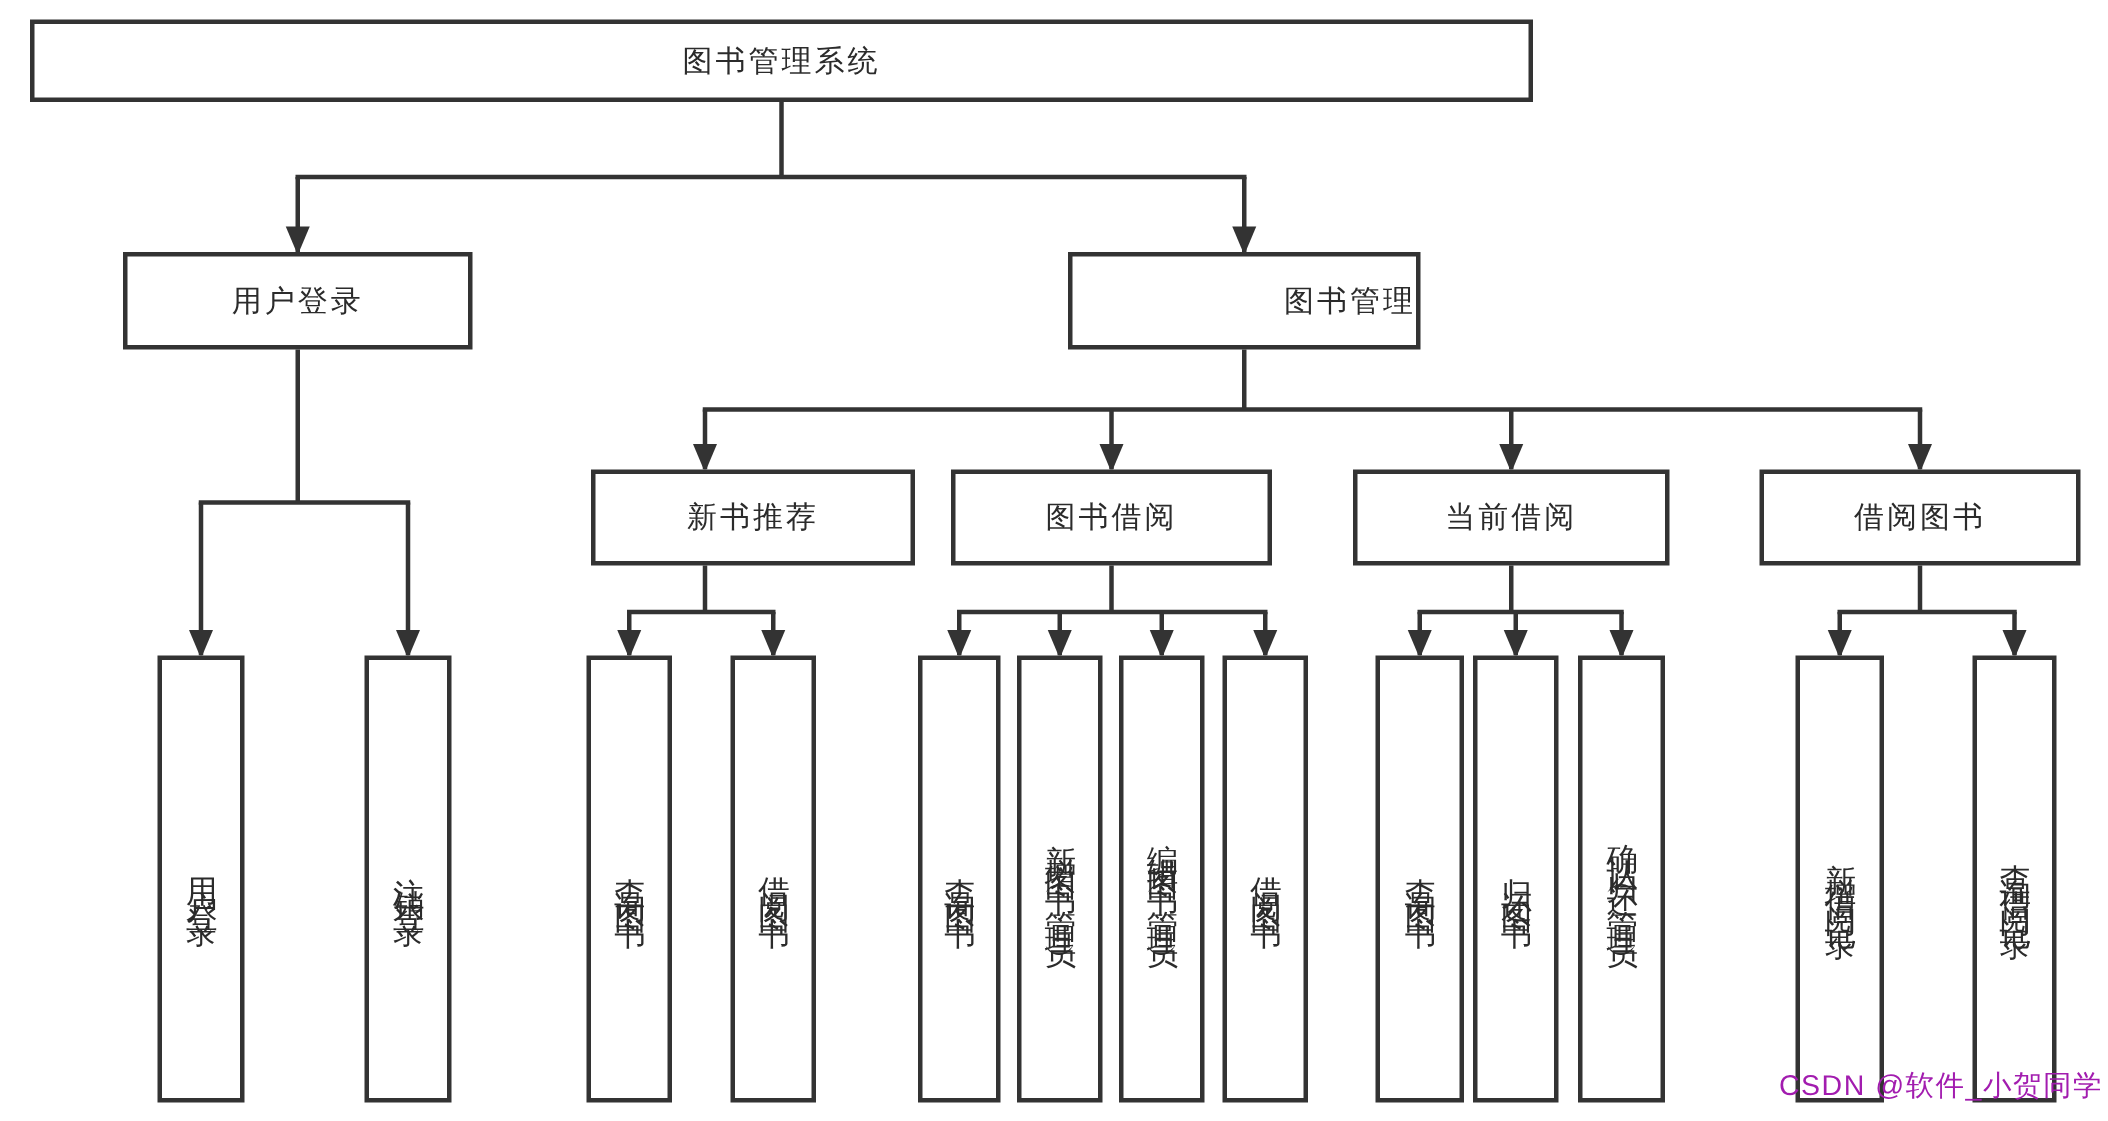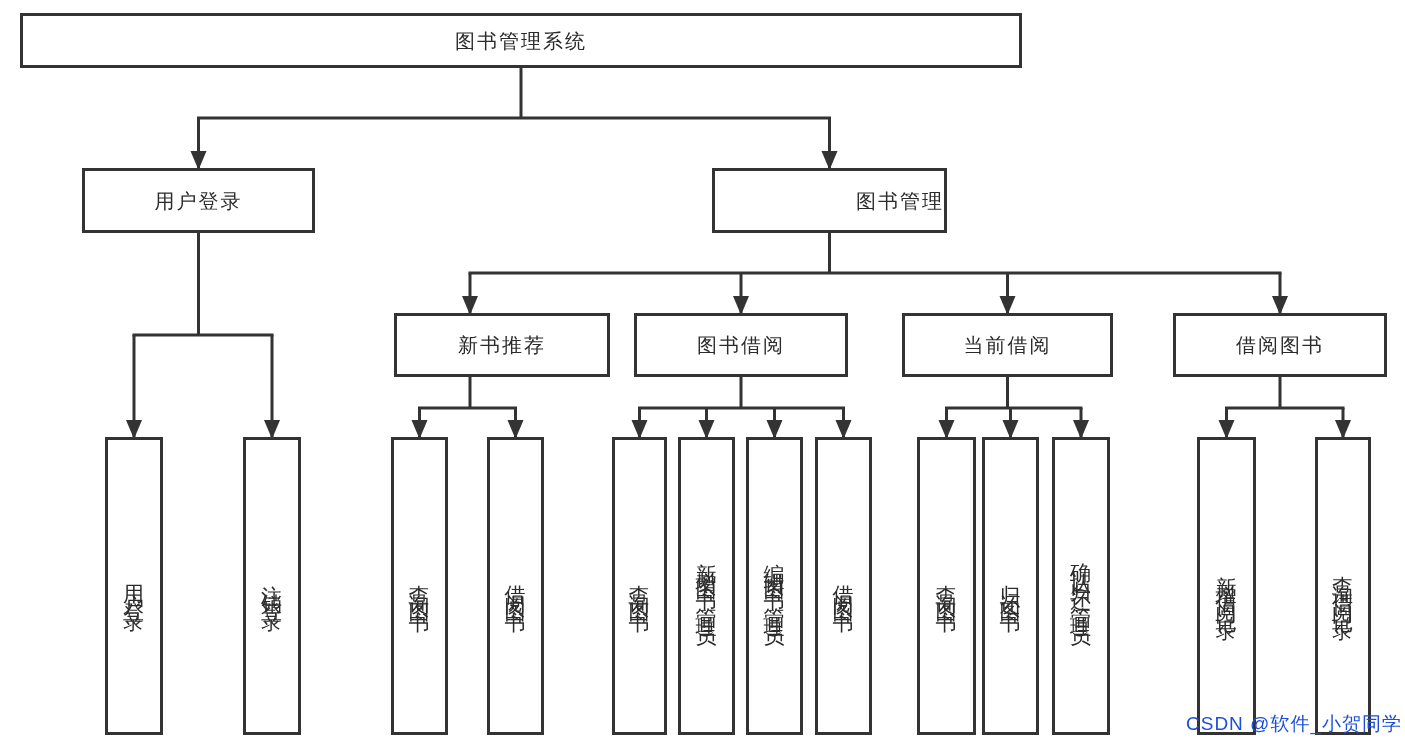--- a/index.html
+++ b/index.html
@@ -15,21 +15,21 @@
   }
   .node .label{
     font-size:20px;letter-spacing:2px;white-space:nowrap;line-height:1.2;
   }
   .node.vertical .label{
     writing-mode:vertical-rl;font-size:21px;letter-spacing:9px;
     line-height:1;white-space:normal;
   }
   #watermark{
     position:absolute;left:1186px;top:711px;z-index:5;
-    color:#1d4ed8;font-size:19px;letter-spacing:1px;white-space:nowrap;
+    color:#a21caf;font-size:19px;letter-spacing:1px;white-space:nowrap;
   }
 </style>
 </head>
 <body>
 
 <div id="canvas">
   <svg id="edges" xmlns="http://www.w3.org/2000/svg" viewBox="0 0 1405 747">
       <line x1="521" y1="67" x2="521" y2="118" stroke="#333333" stroke-width="3"></line>
       <line x1="197" y1="118" x2="831" y2="118" stroke="#333333" stroke-width="3"></line>
       <line x1="198.5" y1="118" x2="198.5" y2="168" stroke="#333333" stroke-width="3"></line>

